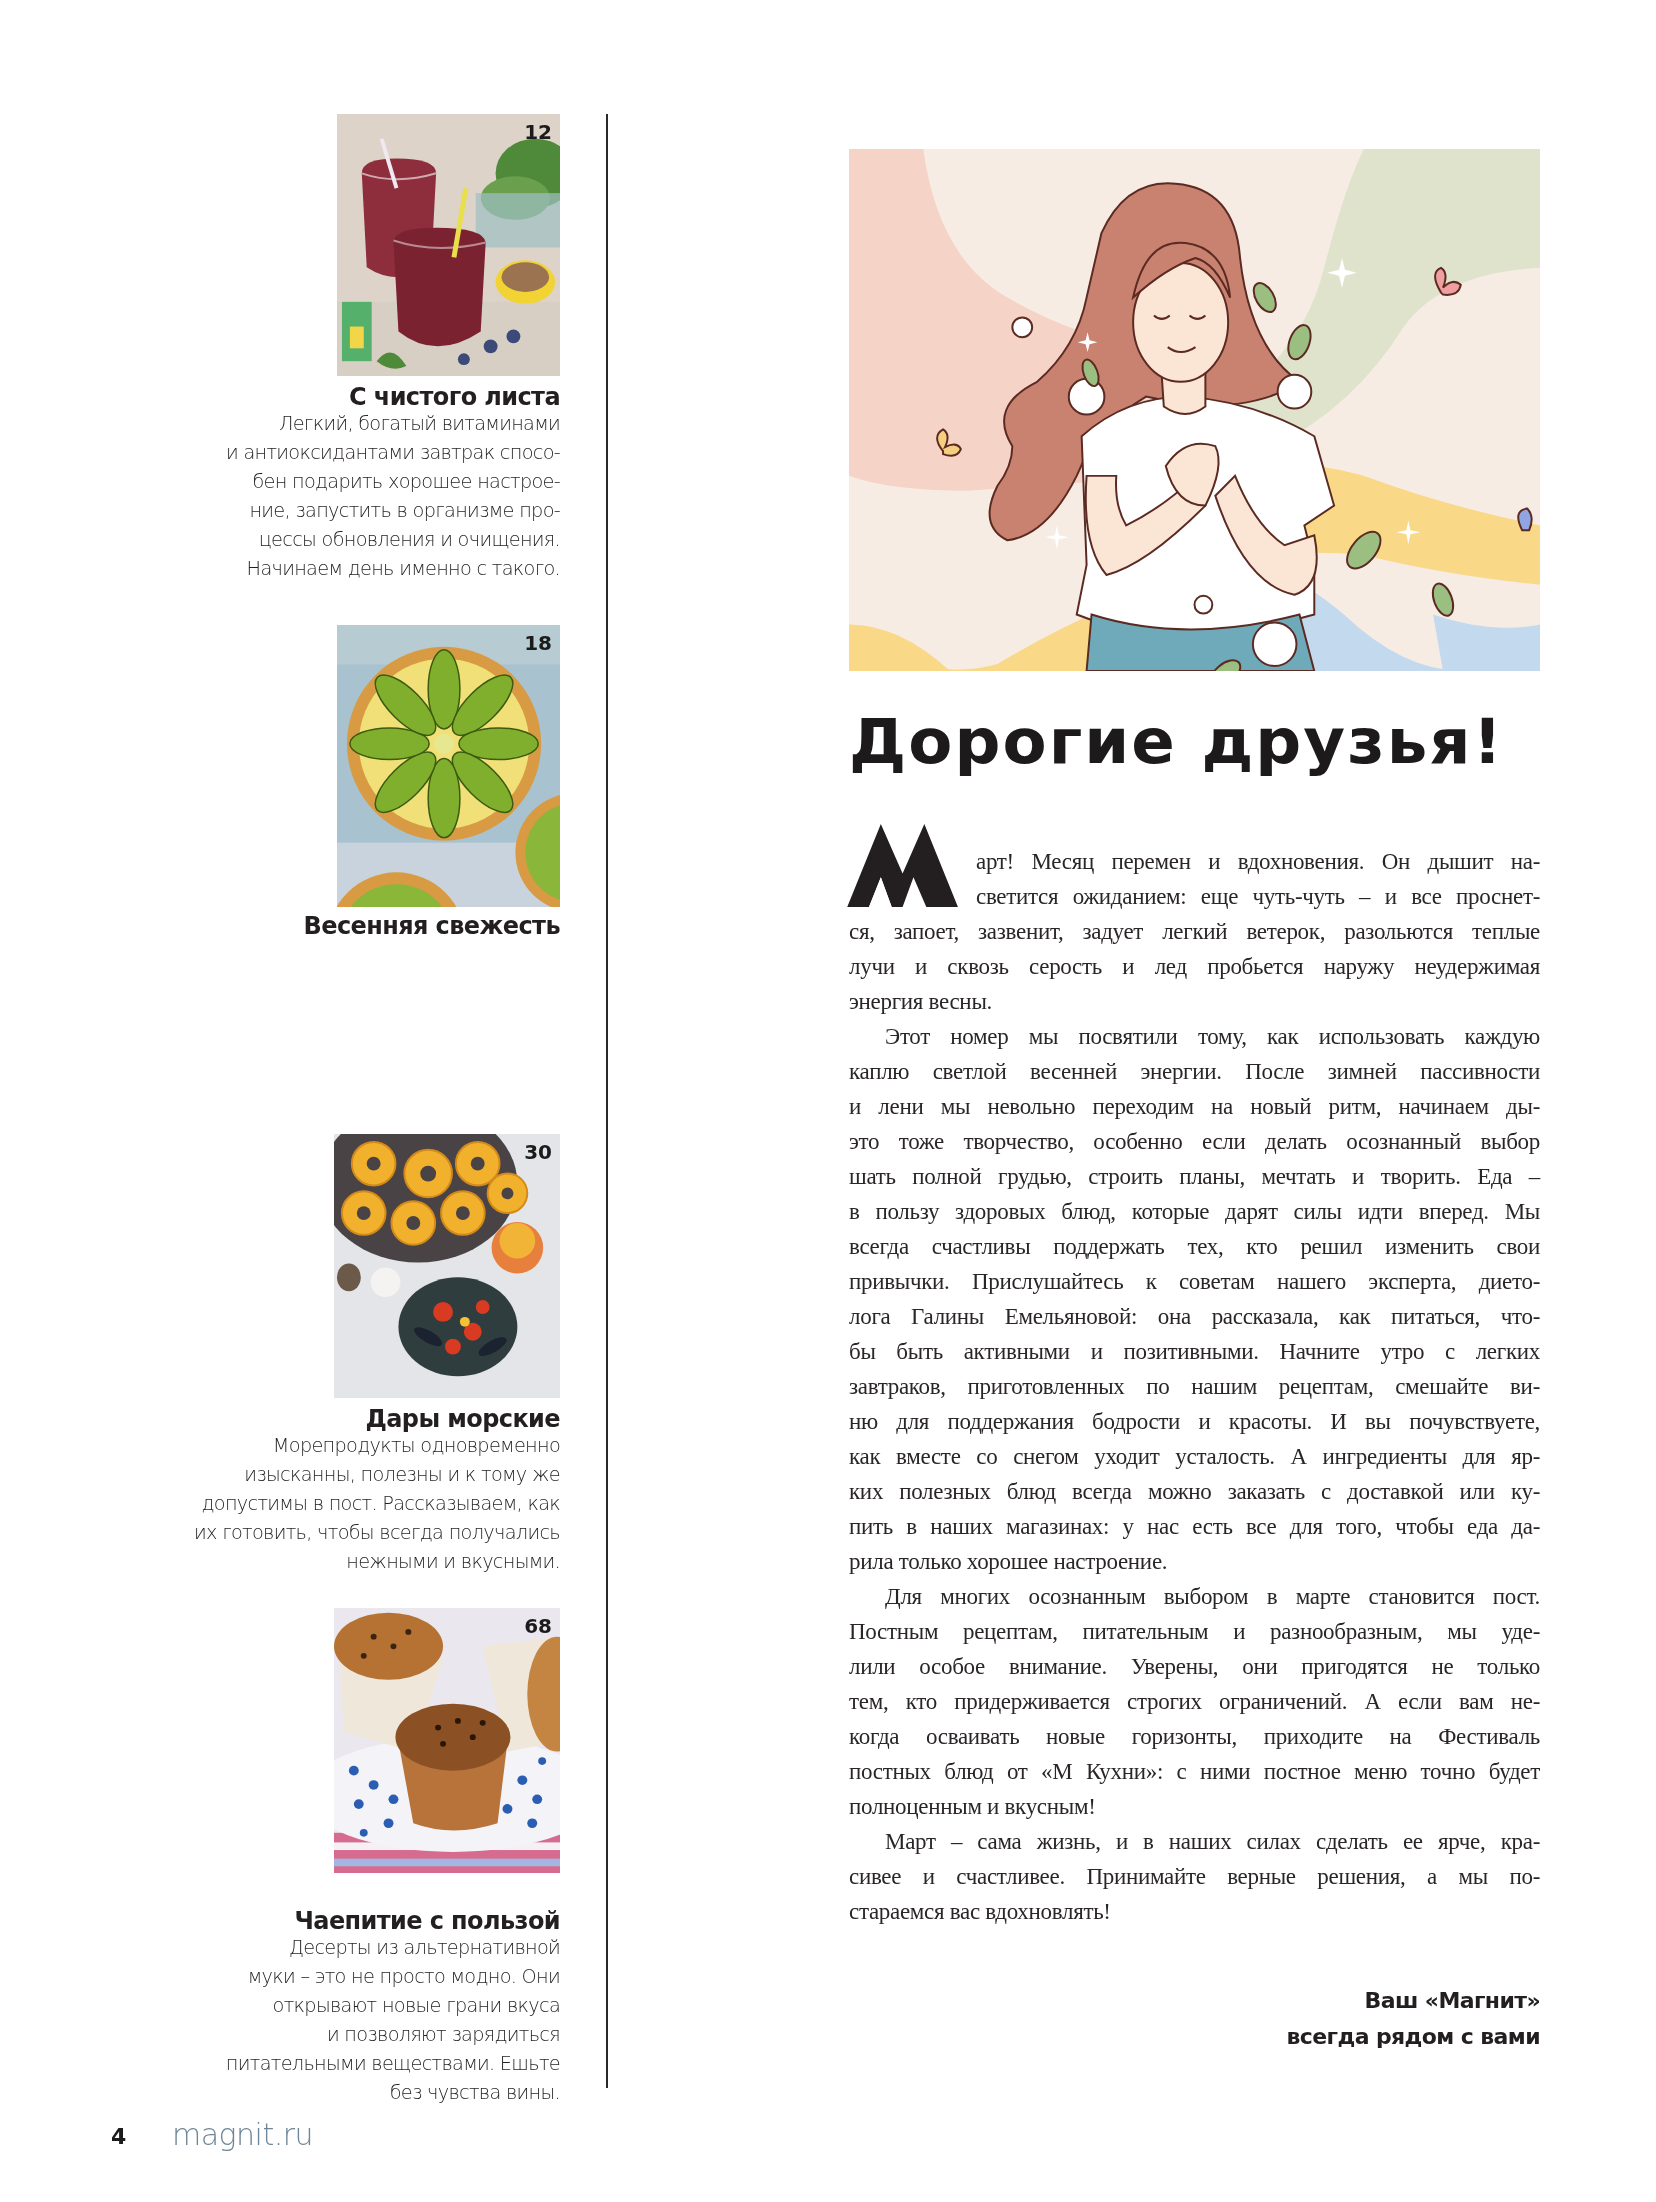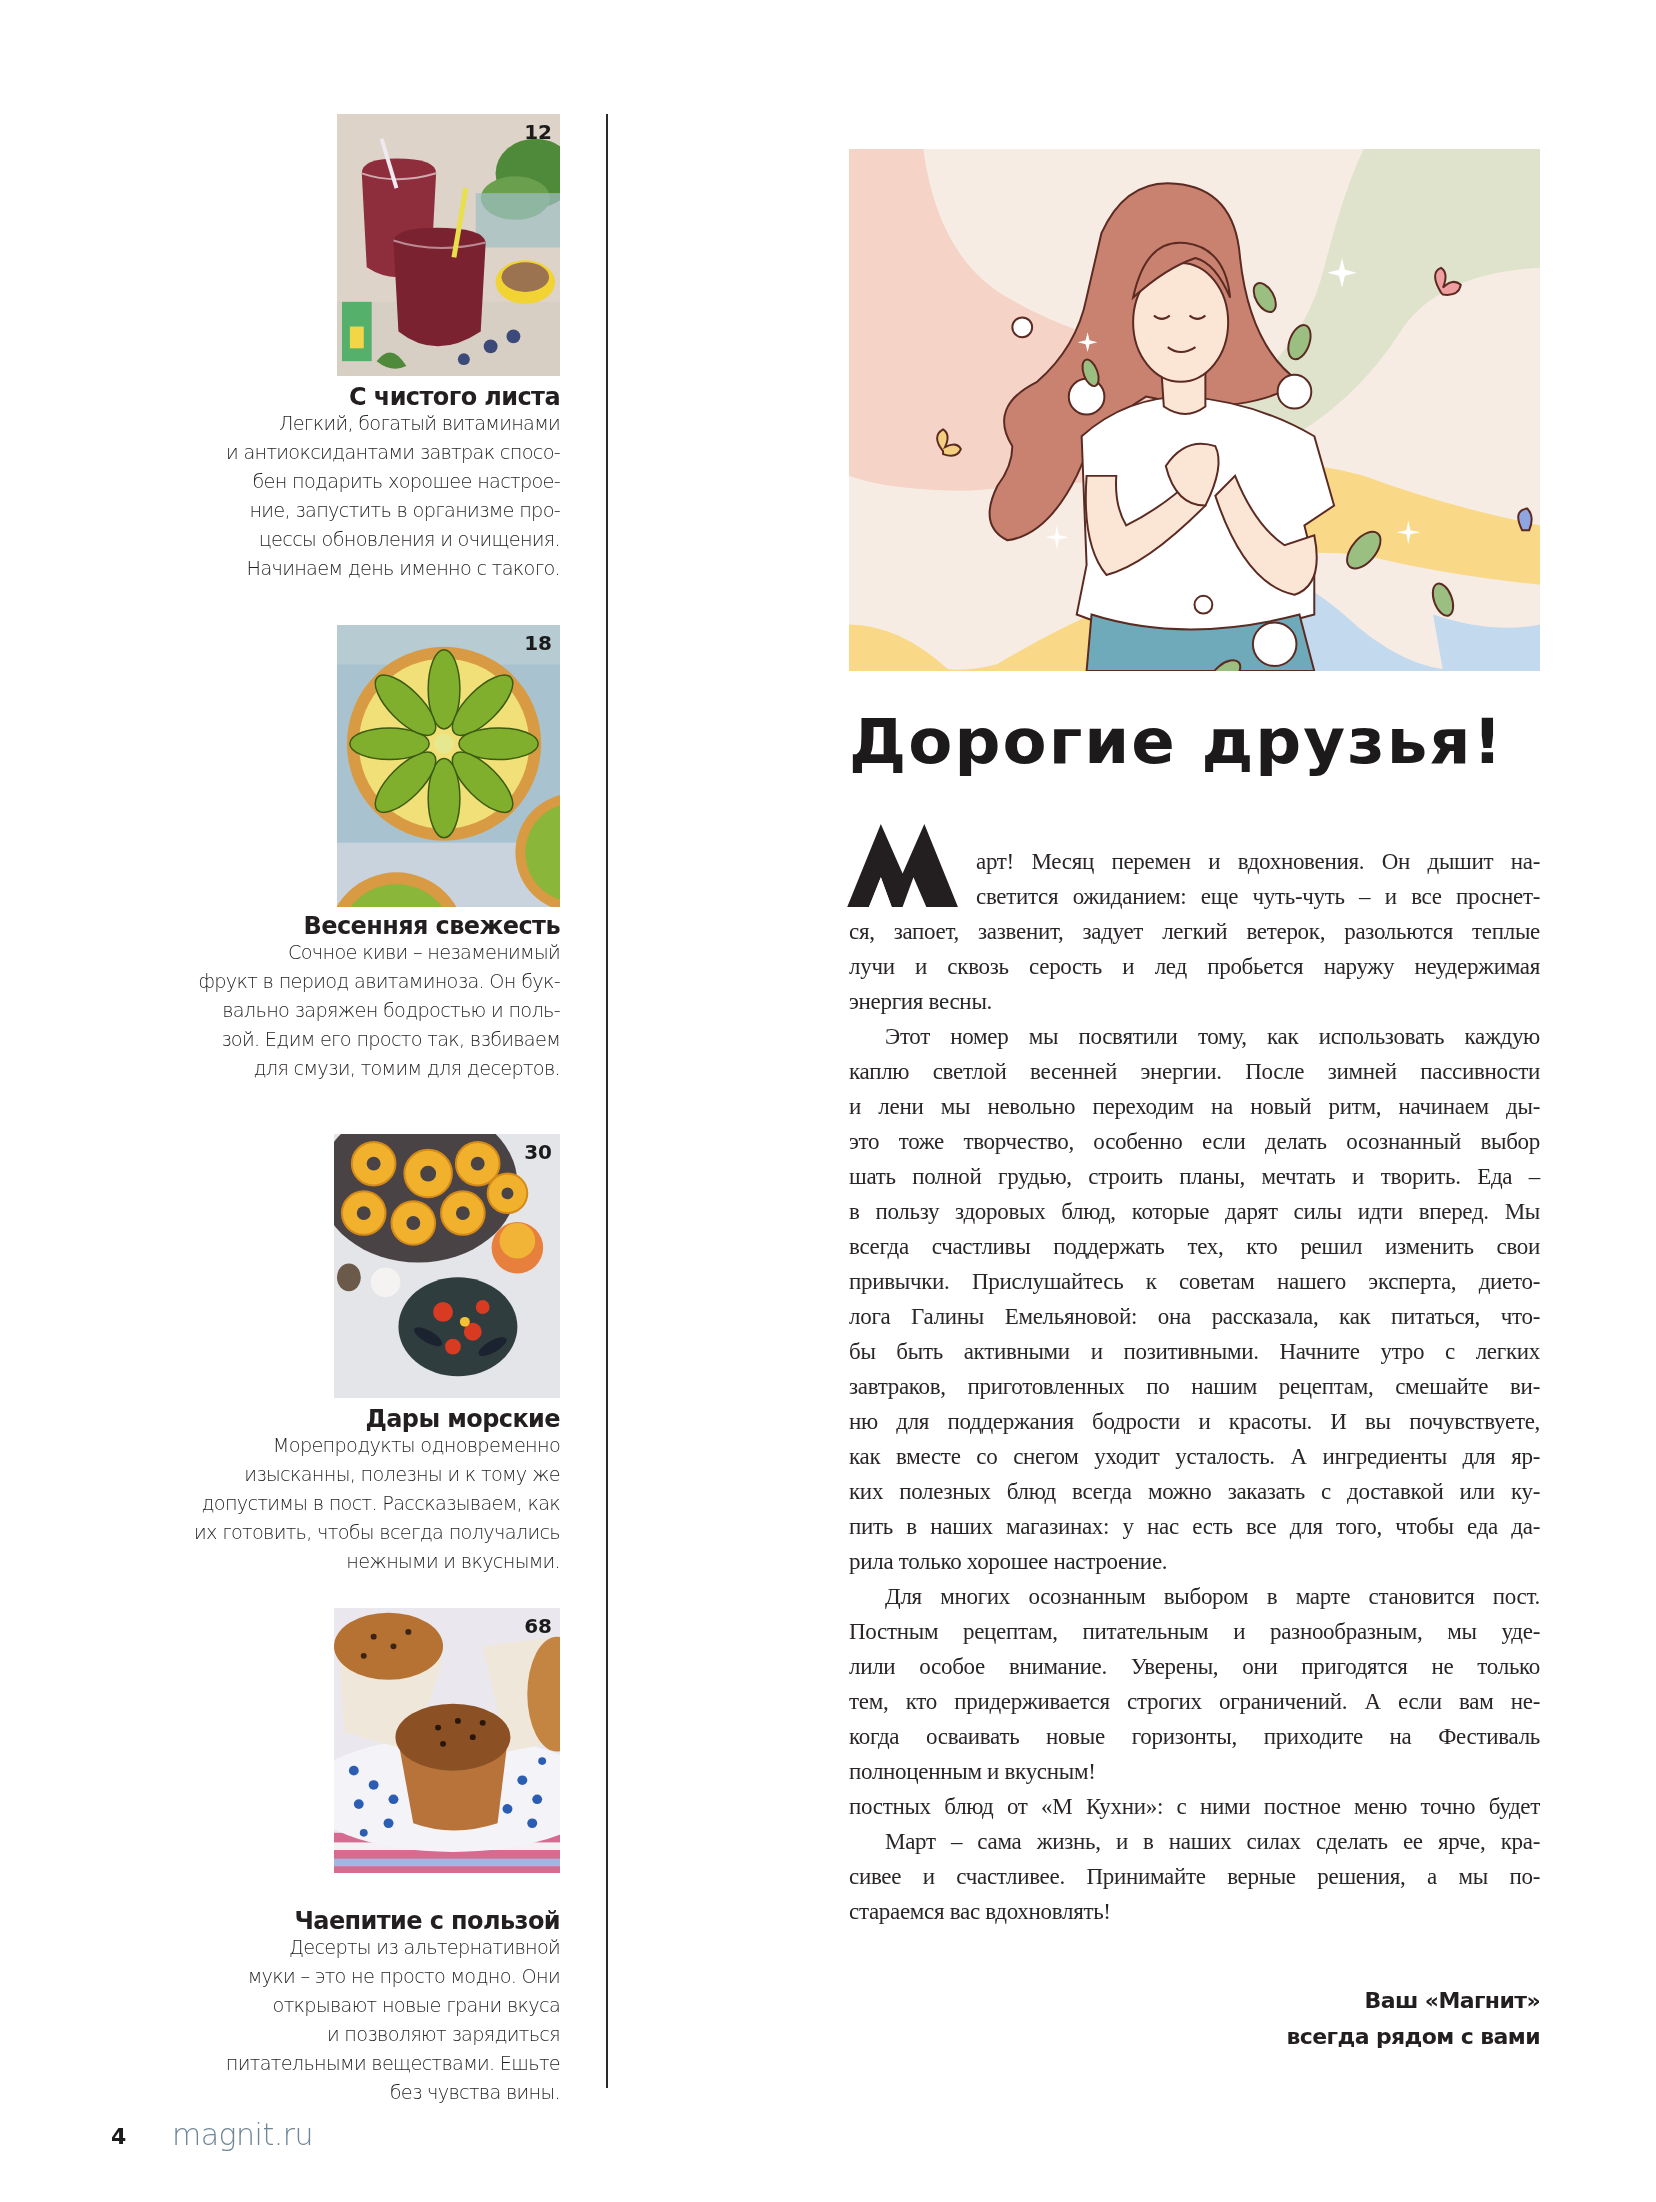--- a/index.html
+++ b/index.html
@@ -119,27 +119,20 @@
       </g>
       <circle cx="108" cy="120" r="10" fill="#e6e88f"></circle>
       <circle cx="240" cy="230" r="60" fill="#d89b44"></circle>
       <circle cx="240" cy="230" r="50" fill="#8ab63a"></circle>
       <circle cx="60" cy="320" r="70" fill="#d89b44"></circle>
       <circle cx="60" cy="320" r="58" fill="#8ab63a"></circle>
     </svg>
     <div class="page-num">18</div>
   </div>
   <div class="toc-title" style="top:287px;">Весенняя свежесть</div>
-  <div class="toc-desc" style="top:313px;">
-    <span>Сочное киви – незаменимый</span>
-    <span>фрукт в период авитаминоза. Он бук-</span>
-    <span>вально заряжен бодростью и поль-</span>
-    <span>зой. Едим его просто так, взбиваем</span>
-    <span>для смузи, томим для десертов.</span>
-  </div>
 </div>
 
 <div class="toc-card" style="top:1134px;height:426px;">
   <div class="thumb" style="top:0;height:264px;width:226px;">
     <svg viewBox="0 0 228 267" preserveAspectRatio="none">
       <rect width="228" height="267" fill="#e3e5e8"></rect>
       <ellipse cx="85" cy="50" rx="100" ry="80" fill="#4a4346"></ellipse>
       <g fill="#f1b12c" stroke="#d48a18" stroke-width="2">
         <circle cx="40" cy="30" r="22"></circle>
           <circle cx="95" cy="40" r="24"></circle>
@@ -348,22 +341,22 @@
   <span class="line">как вместе со снегом уходит усталость. А ингредиенты для яр-</span>
   <span class="line">ких полезных блюд всегда можно заказать с доставкой или ку-</span>
   <span class="line">пить в наших магазинах: у нас есть все для того, чтобы еда да-</span>
   <span class="line last">рила только хорошее настроение.</span>
 
   <span class="line indent">Для многих осознанным выбором в марте становится пост.</span>
   <span class="line">Постным рецептам, питательным и разнообразным, мы уде-</span>
   <span class="line">лили особое внимание. Уверены, они пригодятся не только</span>
   <span class="line">тем, кто придерживается строгих ограничений. А если вам не-</span>
   <span class="line">когда осваивать новые горизонты, приходите на Фестиваль</span>
+  <span class="line">постных блюд от «М Кухни»: с ними постное меню точно будет</span>
   <span class="line last">полноценным и вкусным!</span>
-  <span class="line">постных блюд от «М Кухни»: с ними постное меню точно будет</span>
 
   <span class="line indent">Март – сама жизнь, и в наших силах сделать ее ярче, кра-</span>
   <span class="line">сивее и счастливее. Принимайте верные решения, а мы по-</span>
   <span class="line last">стараемся вас вдохновлять!</span>
 </div>
 
 <div class="signature">
   <div>Ваш «Магнит»</div>
   <div>всегда рядом с вами</div>
 </div>

